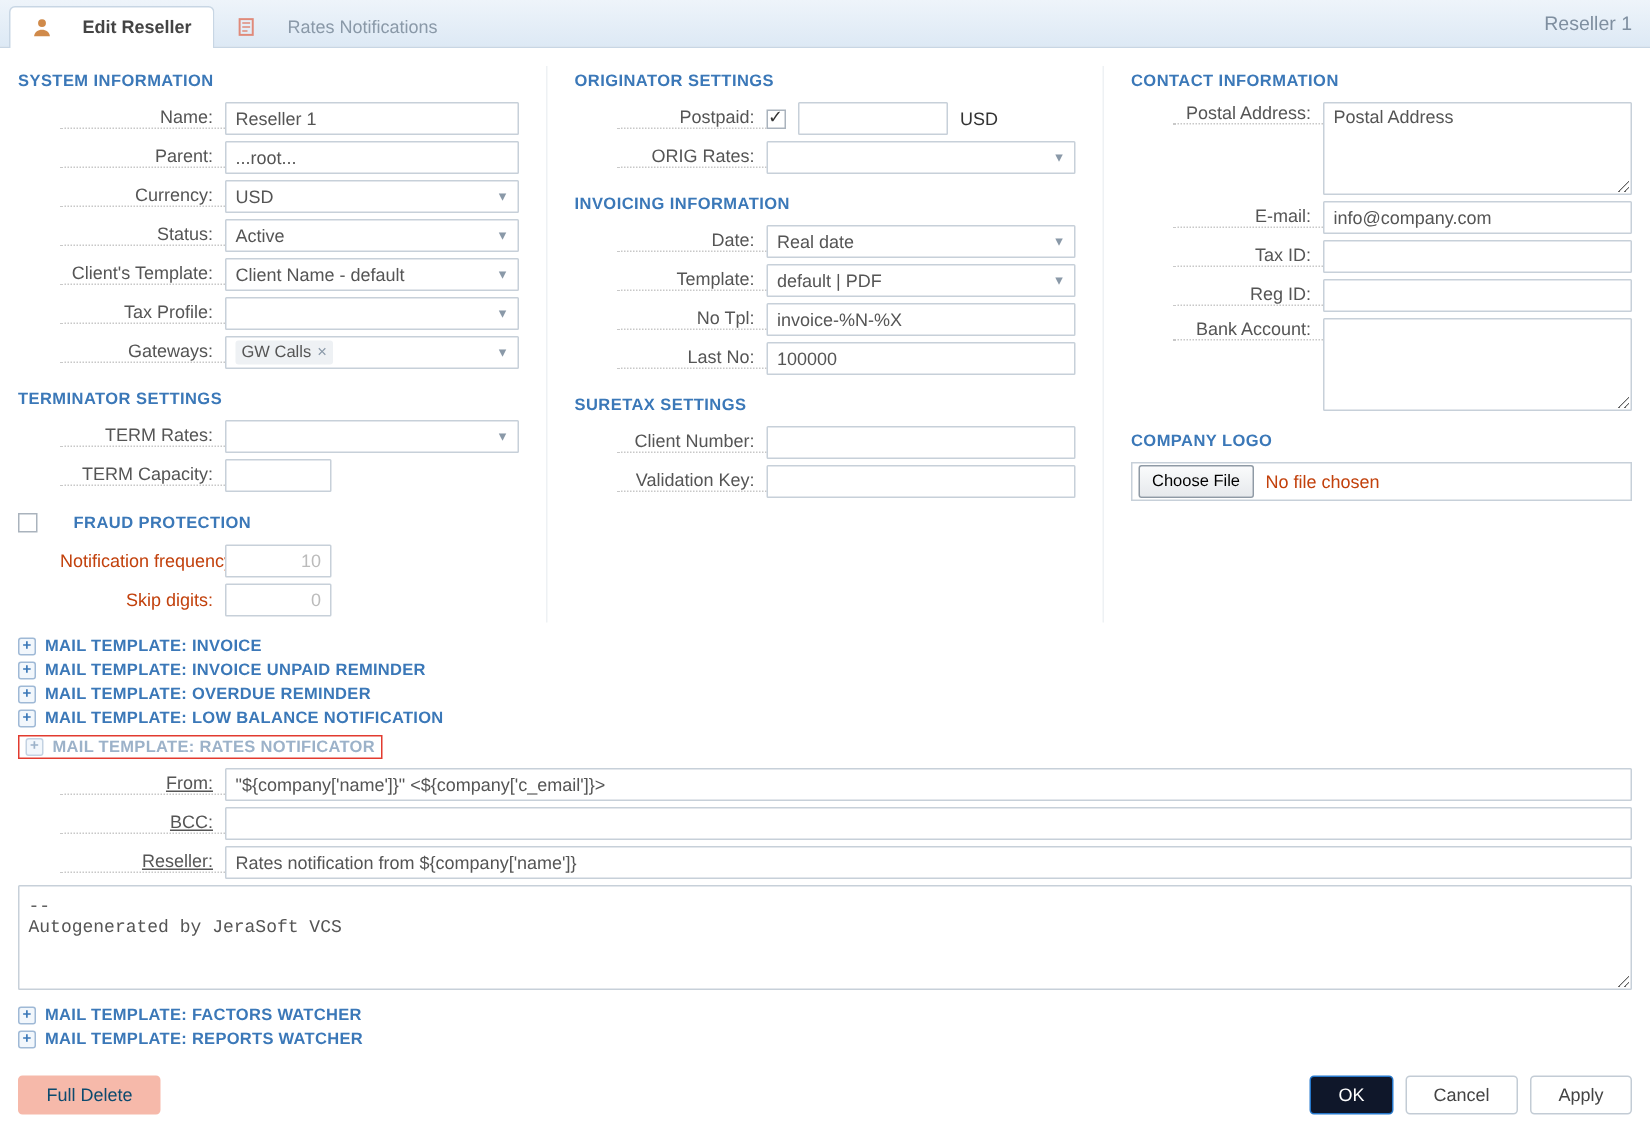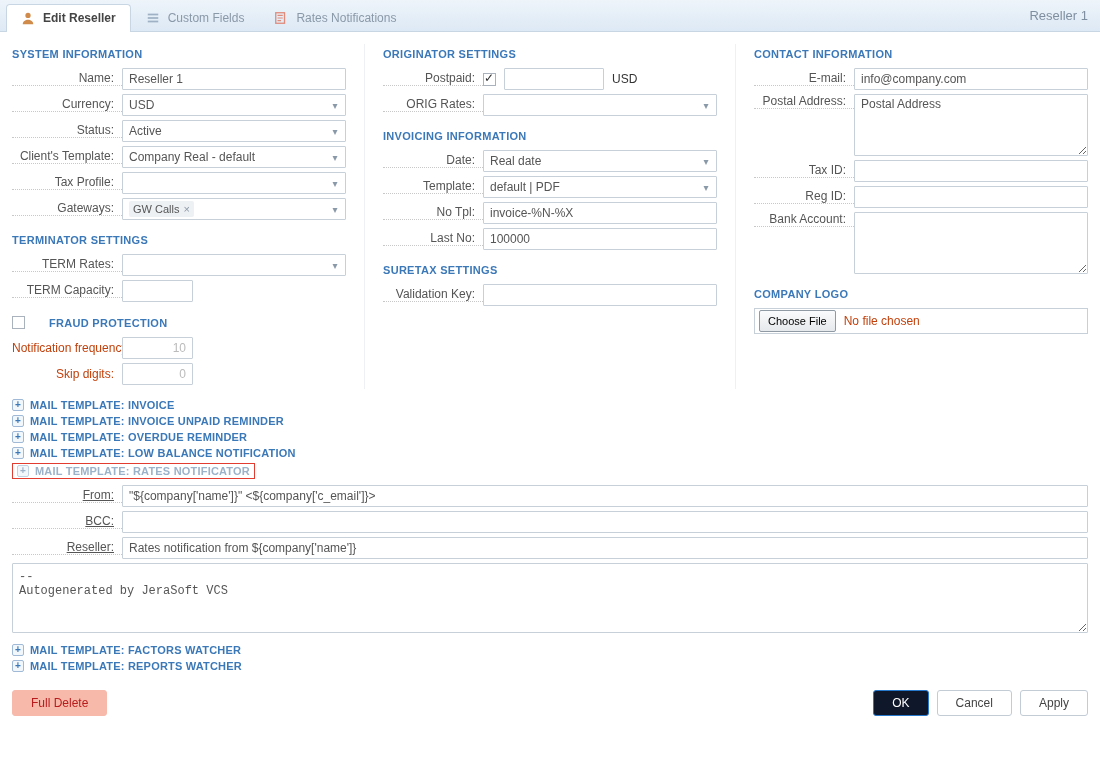--- a/index.html
+++ b/index.html
@@ -14,21 +14,21 @@
     display: flex;
     align-items: center;
     background: linear-gradient(#eef4fa, #dde9f5);
     border-bottom: 1px solid #c8d6e4;
     height: 32px;
     padding: 0 6px;
   }
   .tab {
     display: flex;
     align-items: center;
-    gap: 8px;
+    gap: 20px;
     padding: 0 14px;
     height: 28px;
     margin-top: 4px;
     color: #8a99a8;
     border: 1px solid transparent;
     border-bottom: none;
     border-radius: 4px 4px 0 0;
     cursor: pointer;
   }
   .tab.active {
@@ -62,20 +62,21 @@
     color: #3b78b8;
     font-weight: bold;
     font-size: 11px;
     letter-spacing: .3px;
     margin: 4px 0 8px 0;
   }
   .field-row {
     display: flex;
     align-items: center;
     margin-bottom: 4px;
+    margin-left: 28px;
   }
   .field-row.top { align-items: flex-start; }
   .field-label {
     width: 110px;
     text-align: right;
     padding-right: 8px;
     color: #555;
     border-bottom: 1px dotted #c8c8c8;
     margin-bottom: 1px;
     font-size: 12px;
@@ -198,21 +199,21 @@
     font-size: 12px;
   }
   .btn.primary {
     background: #0f172a;
     border-color: #2678cc;
     color: #fff;
   }
   .btn.danger {
     background: #f6b9aa;
     border-color: #f6b9aa;
-    color: #b91c1c;
+    color: #0c4a6e;
   }
   .file-btn {
     border: 1px solid #8f9aa5;
     background: linear-gradient(#fafbfc,#e6e9ec);
     height: 22px;
     padding: 0 8px;
     font-size: 11px;
     border-radius: 2px;
     cursor: pointer;
   }
@@ -239,30 +240,20 @@
       <svg viewBox="0 0 16 16" width="14" height="14">
           <circle cx="8" cy="5" r="3" fill="#d08a4a"></circle>
           <path d="M2 15c0-3 3-5 6-5s6 2 6 5" fill="#d08a4a"></path>
         </svg>
     </span>
     <span>Edit Reseller</span>
   </div>
   <div class="tab">
     <span class="icon">
       <svg viewBox="0 0 16 16" width="14" height="14">
-          <rect x="2" y="3" width="12" height="2" fill="#9fb2c5"></rect>
-          <rect x="2" y="7" width="12" height="2" fill="#9fb2c5"></rect>
-          <rect x="2" y="11" width="12" height="2" fill="#9fb2c5"></rect>
-        </svg>
-    </span>
-    <span>Custom Fields</span>
-  </div>
-  <div class="tab">
-    <span class="icon">
-      <svg viewBox="0 0 16 16" width="14" height="14">
           <rect x="2" y="2" width="10" height="12" fill="none" stroke="#e08a7a" stroke-width="1.5"></rect>
           <path d="M4 5h6M4 8h6M4 11h4" stroke="#e08a7a" stroke-width="1.2"></path>
         </svg>
     </span>
     <span>Rates Notifications</span>
   </div>
   <div class="spacer"></div>
   <div class="title-right">Reseller 1</div>
 </div>
 
@@ -270,37 +261,43 @@
   <div class="columns">
 
     <div class="col">
       <div class="section-title">SYSTEM INFORMATION</div>
 
       <div class="field-row">
         <div class="field-label">Name:</div>
         <input type="text" class="w-full" value="Reseller 1" style="">
       </div>
       <div class="field-row">
+        <div class="field-label">Parent:</div>
+        <div class="combo w-full">
+          <span>...root...</span>
+        </div>
+      </div>
+      <div class="field-row">
         <div class="field-label">Currency:</div>
         <div class="combo w-full">
           <span>USD</span>
           <span class="caret">▾</span>
         </div>
       </div>
       <div class="field-row">
         <div class="field-label">Status:</div>
         <div class="combo w-full">
           <span>Active</span>
           <span class="caret">▾</span>
         </div>
       </div>
       <div class="field-row">
         <div class="field-label">Client's Template:</div>
         <div class="combo w-full">
-          <span>Company Real - default</span>
+          <span>Client Name - default</span>
           <span class="caret">▾</span>
         </div>
       </div>
       <div class="field-row">
         <div class="field-label">Tax Profile:</div>
         <div class="combo w-full">
           <span></span>
           <span class="caret">▾</span>
         </div>
       </div>
@@ -381,34 +378,38 @@
         <div class="field-label narrow">No Tpl:</div>
         <input type="text" class="w-full" value="invoice-%N-%X" style="">
       </div>
       <div class="field-row">
         <div class="field-label narrow">Last No:</div>
         <input type="text" class="w-full" value="100000" style="">
       </div>
 
       <div class="section-title" style="margin-top:14px">SURETAX SETTINGS</div>
       <div class="field-row">
+        <div class="field-label narrow">Client Number:</div>
+        <input type="text" class="w-full" value="" style="">
+      </div>
+      <div class="field-row">
         <div class="field-label narrow">Validation Key:</div>
         <input type="text" class="w-full" value="" style="">
       </div>
     </div>
 
     <div class="col">
       <div class="section-title">CONTACT INFORMATION</div>
-      <div class="field-row">
-        <div class="field-label wide">E-mail:</div>
-        <input type="text" class="w-full" value="info@company.com" style="">
-      </div>
       <div class="field-row top">
         <div class="field-label wide">Postal Address:</div>
         <textarea rows="4" class="w-full" style="">Postal Address</textarea>
+      </div>
+      <div class="field-row">
+        <div class="field-label wide">E-mail:</div>
+        <input type="text" class="w-full" value="info@company.com" style="">
       </div>
       <div class="field-row">
         <div class="field-label wide">Tax ID:</div>
         <input type="text" class="w-full" value="" style="">
       </div>
       <div class="field-row">
         <div class="field-label wide">Reg ID:</div>
         <input type="text" class="w-full" value="" style="">
       </div>
       <div class="field-row top">

